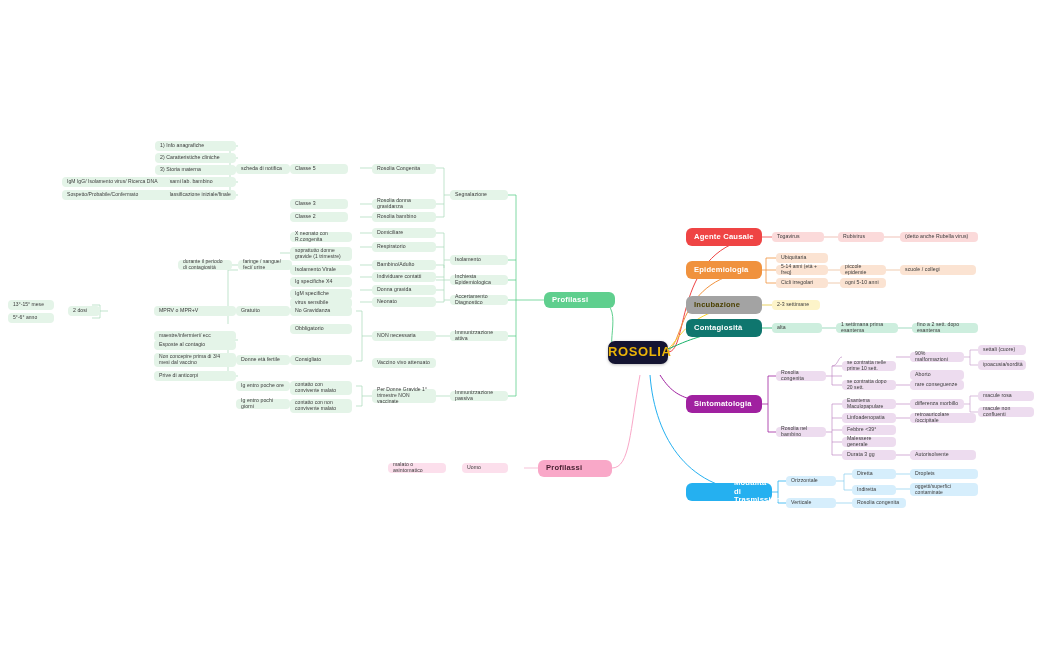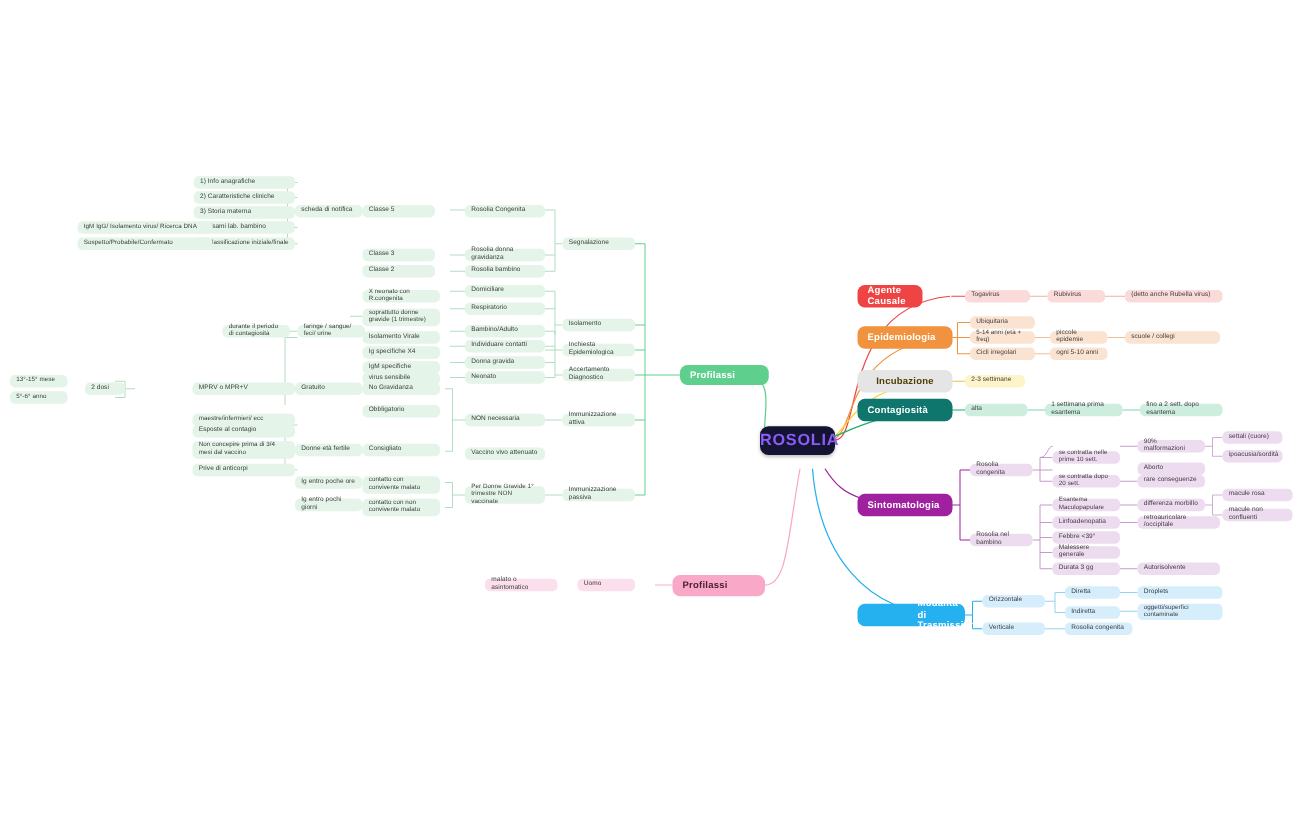--- a/index.html
+++ b/index.html
@@ -6,37 +6,37 @@
   body{width:1049px;height:650px;position:relative;overflow:hidden;
        font-family:"Liberation Sans","DejaVu Sans",sans-serif;}
   #canvas{position:absolute;left:0;top:0;width:1049px;height:650px;}
   svg.links{position:absolute;left:0;top:0;width:1049px;height:650px;pointer-events:none;}
 
   .node{position:absolute;box-sizing:border-box;display:flex;align-items:center;
         border-radius:4px;line-height:1.15;}
   .node span{display:block;width:100%;}
 
   
-  .central{background:#141432;color:#8b5cf6;border-radius:7px;
+  .central{background:#141432;color:#eab308;border-radius:7px;
            justify-content:flex-start;font-size:13px;font-weight:bold;
            letter-spacing:.6px;box-shadow:0 1px 3px rgba(0,0,0,.25);}
 
   
   .main{color:#ffffff;font-size:7.6px;font-weight:bold;border-radius:6px;
         padding:0 8px;letter-spacing:.2px;}
 
   
   .leaf{font-size:5.2px;color:#3a3a3a;padding:0 5px;border-radius:4px;
         letter-spacing:.05px;}
   .tiny{font-size:5px;}
 
   
   .c-red{background:#ef4444;}
   .c-orange{background:#f0923e;}
-  .c-yellow{background:#e5e5e5;color:#4a4000;text-align:center;}
+  .c-yellow{background:#a3a3a3;color:#4a4000;}
   .c-green{background:#0f766e;}
   .c-purple{background:#a021a0;}
   .c-blue{background:#25b0f0;}
   .c-pink{background:#f9a8c8;color:#4a2233;}
   .c-mint{background:#5fcf8e;}
 
   .l-red{background:#fbdada;}
   .l-orange{background:#fbe3d2;}
   .l-yellow{background:#fdf4c9;}
   .l-green{background:#cdeede;}
@@ -230,21 +230,21 @@
         <path d="M230 182 H 238"></path>
         <path d="M230 195 H 238"></path>
     <path d="M290 168 H 282"></path>
   </g>
 </svg>
 
 <div class="node central" style="left:608px;top:352px;width:60px;height:23px;transform:translateY(-11px);">
   <span>ROSOLIA</span>
 </div>
 
-<div class="node main c-red" style="left:686px;top:228px;width:52px;height:18px;justify-content:center;">
+<div class="node main c-red" style="left:686px;top:228px;width:76px;height:18px;justify-content:center;">
   <span>Agente Causale</span>
 </div>
 <div class="node main c-orange" style="left:686px;top:261px;width:76px;height:18px;justify-content:flex-end;">
   <span>Epidemiologia</span>
 </div>
 <div class="node main c-yellow" style="left:686px;top:296px;width:76px;height:18px;">
   <span>Incubazione</span>
 </div>
 <div class="node main c-green" style="left:686px;top:319px;width:76px;height:18px;">
   <span>Contagiosità</span>

